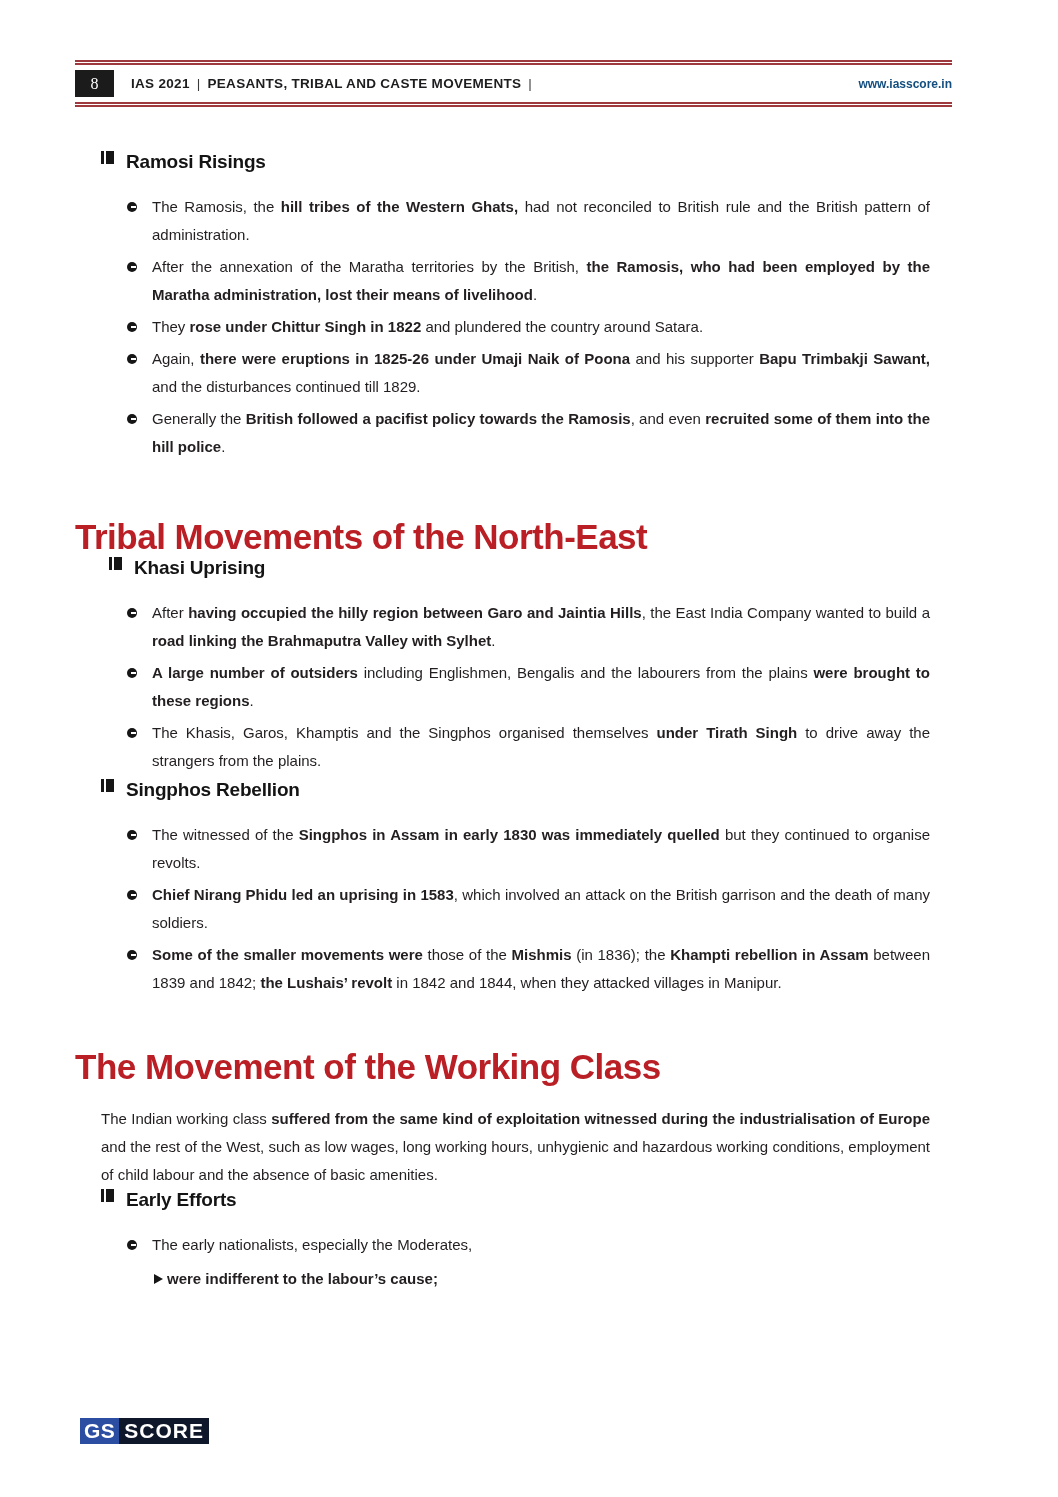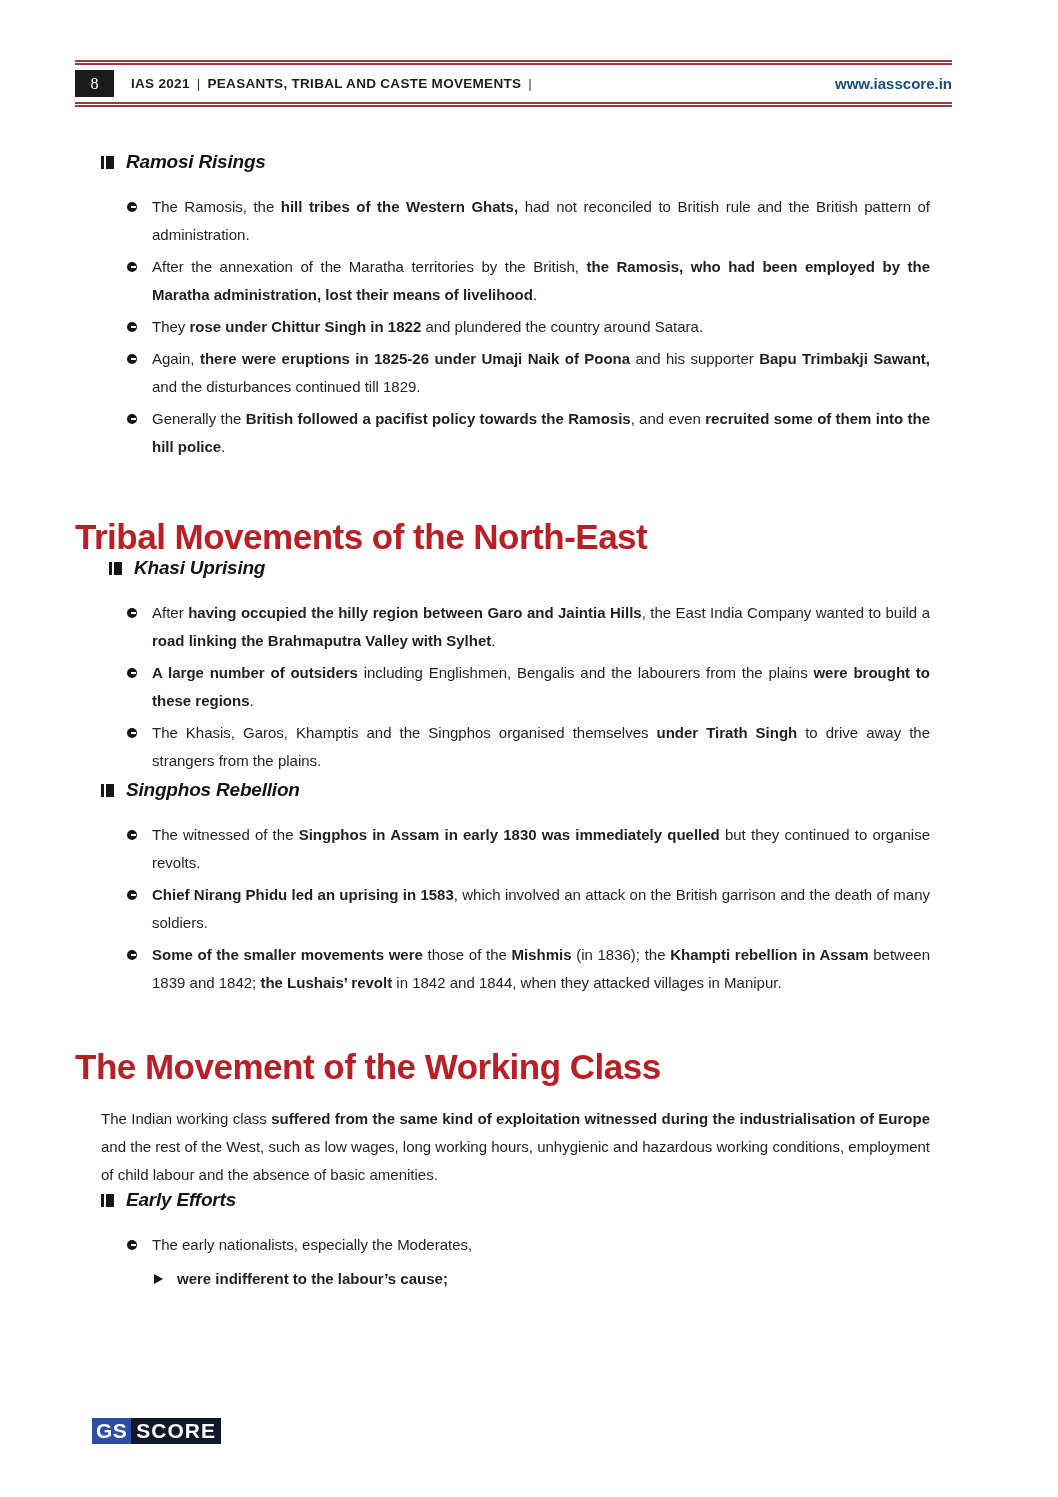--- a/index.html
+++ b/index.html
@@ -12,42 +12,42 @@
   .header-wrap{margin:60px 106px 0 75px;}
   .rule{height:1px;border-top:2px solid #9e3a3e;border-bottom:2px solid #9e3a3e;background:#fff;}
   .header-bar{display:flex;align-items:center;height:37px;}
   .pagenum{
     width:39px;height:27px;background:#1b1b1b;color:#fff;
     font-family:"Liberation Serif",serif;font-size:16px;
     display:flex;align-items:center;justify-content:center;flex:none;
   }
   .htitle{margin-left:17px;font-weight:bold;font-size:13.5px;letter-spacing:.3px;color:#1d1d1f;white-space:nowrap;}
   .hsep{font-weight:400;padding:0 7px;color:#3a3a3a;}
-  .hurl{margin-left:auto;color:#134e7f;font-weight:bold;font-size:15px;}
+  .hurl{margin-left:auto;color:#134e7f;font-weight:bold;font-size:12px;}
   
   .main{padding:44px 128px 0 75px;}
-  h3.sec{display:flex;align-items:center;gap:12px;margin:0 0 0 26px;font-size:19px;font-weight:bold;color:#141414;letter-spacing:-.2px;font-style:italic;}
+  h3.sec{display:flex;gap:12px;margin:0 0 0 26px;font-size:19px;font-weight:bold;color:#141414;letter-spacing:-.2px;}
   .sq{width:13px;height:13px;background:#161616;position:relative;flex:none;}
   .sq::after{content:'';position:absolute;left:3px;top:0;width:2px;height:13px;background:#fff;}
   .bullets{margin:20px 0 0 52px;}
   .bullet{display:flex;gap:15px;margin-bottom:4px;}
   .bmark{flex:none;width:10px;height:10px;border-radius:50%;background:#161616;margin-top:9px;position:relative;}
   .bmark::after{content:'';position:absolute;right:1px;top:4px;width:5px;height:2px;background:#fff;}
   .btext{margin:0;font-size:15px;line-height:28px;text-align:justify;}
   .btext.nojust{text-align:right;}
   .b{font-weight:bold;}
   h1.big{margin:56px 0 0 0;font-size:35px;line-height:40px;font-weight:bold;color:#b91f25;letter-spacing:-.5px;}
   h1.big.second{margin-top:50px;}
   .gap48{margin-top:48px;padding-left:8px;}
   .gap30{margin-top:30px;}
   .para{margin:18px 0 0 26px;font-size:15px;line-height:28px;text-align:justify;}
-  .subbullet{display:flex;gap:14px;margin:6px 0 0 27px;}
+  .subbullet{display:flex;gap:4px;margin:6px 0 0 27px;}
   .arrow{flex:none;margin-top:9px;width:0;height:0;border-left:9px solid #161616;border-top:5px solid transparent;border-bottom:5px solid transparent;}
   
-  .logo{position:absolute;left:92px;top:1418px;display:flex;height:26px;font-weight:bold;font-size:21px;}
+  .logo{position:absolute;left:80px;top:1418px;display:flex;height:26px;font-weight:bold;font-size:21px;}
   .logo-gs{background:#2b4ea2;color:#fff;padding:0 4px;display:flex;align-items:center;letter-spacing:.5px;}
   .logo-score{background:#0f172a;color:#fff;padding:0 5px;display:flex;align-items:center;letter-spacing:1px;}
 </style>
 </head>
 <body>
 
 <div class="page">
 
   <div class="header-wrap">
     <div class="rule"></div>

